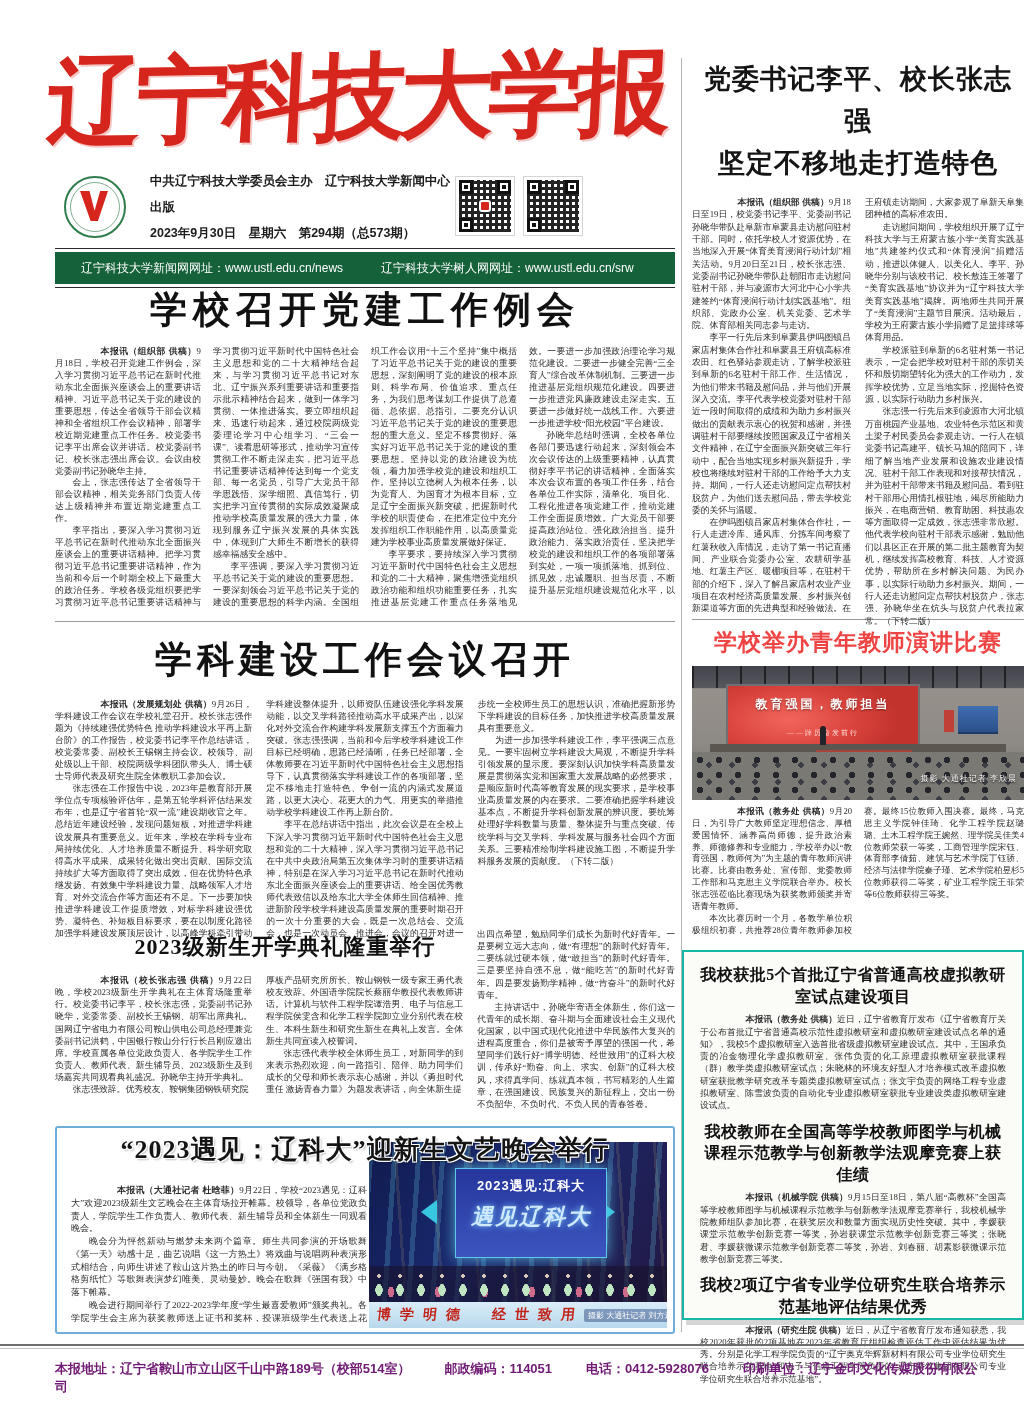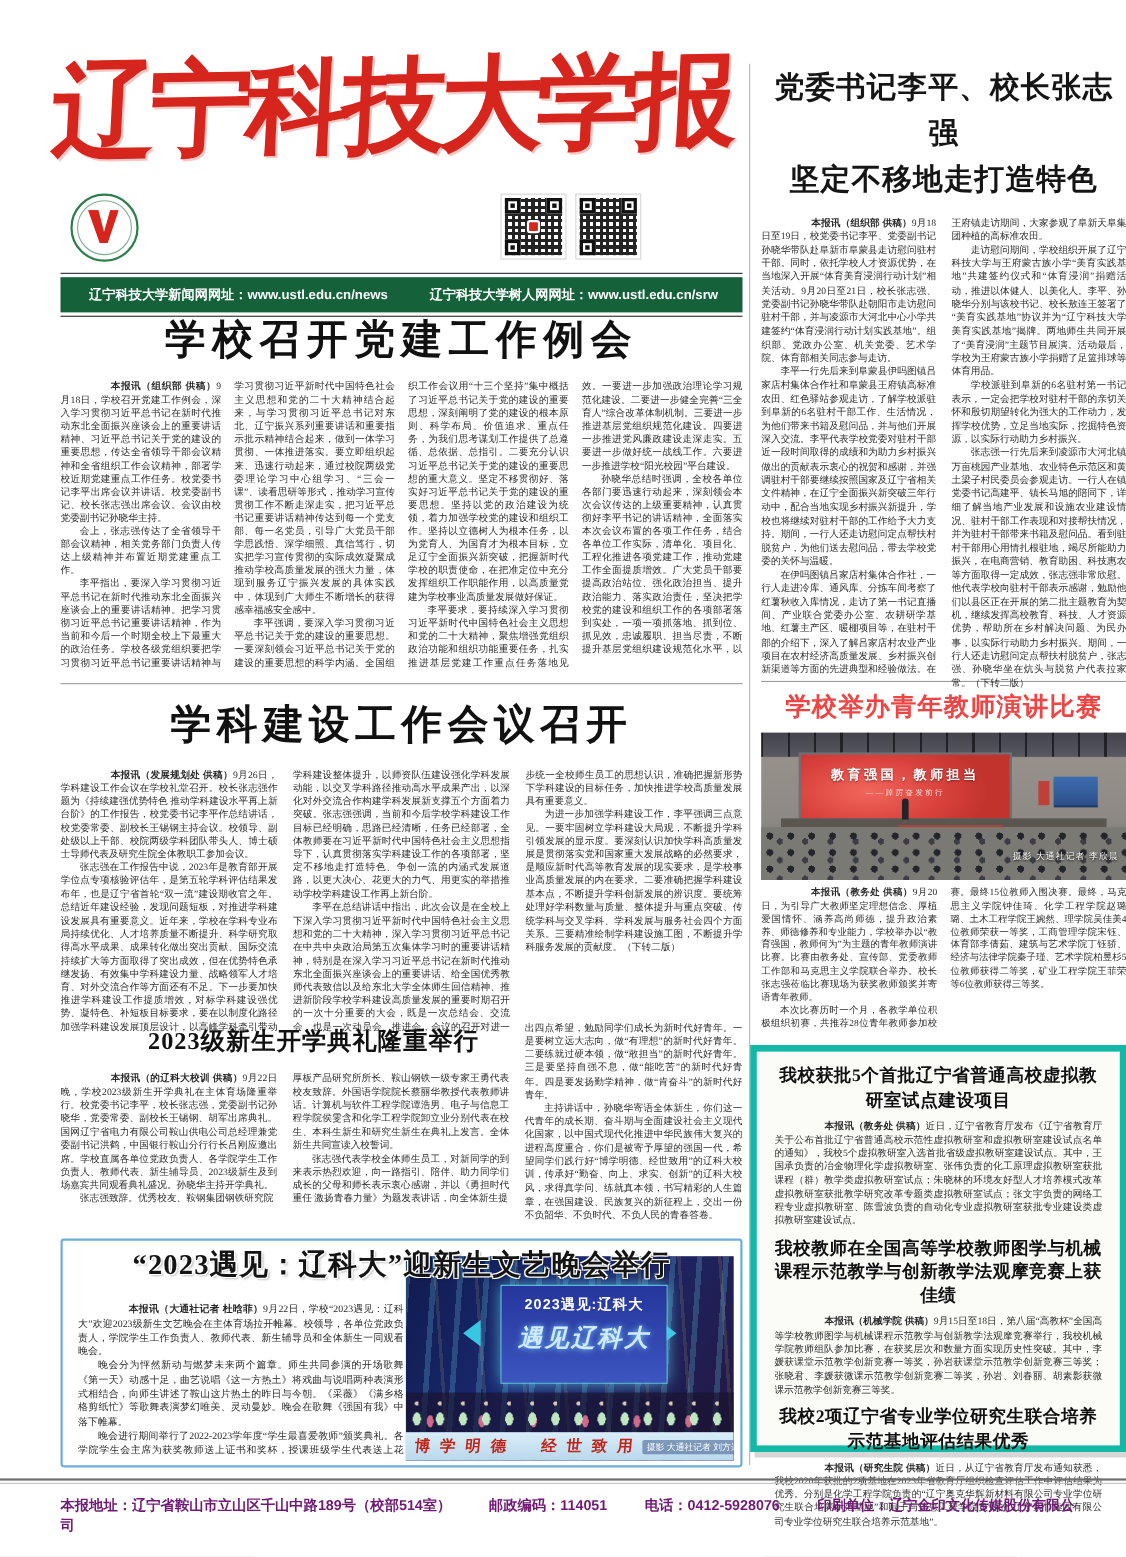--- a/index.html
+++ b/index.html
@@ -27,21 +27,21 @@
   .qr i{position:absolute;width:14px;height:14px;border:3px solid #111;background:#fff;box-sizing:border-box;}
   .qr i::after{content:"";position:absolute;inset:2px;background:#111;}
   .qr .c1{top:3px;left:3px}.qr .c2{top:3px;right:3px}.qr .c3{bottom:3px;left:3px}
   .qr-dot{position:absolute;left:23px;top:23px;width:12px;height:12px;border-radius:3px;
     background:#d6251d;border:2px solid #fff;box-sizing:border-box;}
   .rule{position:absolute;background:#2a2a2a;height:1px;}
   .r-above-bar{left:55px;top:248px;width:620px;}
   .r-below-bar{left:55px;top:287px;width:620px;}
   .greenbar{position:absolute;left:55px;top:252px;width:620px;height:32px;background:#15613a;
     display:flex;align-items:center;gap:38px;padding-left:26px;box-sizing:border-box;
-    font-family:"Liberation Sans","DejaVu Sans",sans-serif;font-size:12px;font-weight:700;color:#fff;}
+    font-family:"Liberation Sans","DejaVu Sans",sans-serif;font-size:12px;font-weight:400;color:#fff;}
 
   
   .v-rule{position:absolute;left:681px;top:58px;width:1px;height:1274px;background:#b5b5b5;}
   .hr-left{left:55px;top:621px;width:620px;background:#9a9a9a;}
   .hr-right{left:692px;top:619px;width:332px;background:#9a9a9a;}
 
   
   .para{margin:0;text-indent:2em;}
   .para.noindent{text-indent:0;}
   .lead{font-family:"Liberation Sans","DejaVu Sans",sans-serif;font-weight:700;padding-left:28px;}
@@ -76,39 +76,39 @@
     font-size:8.6px;line-height:1.38;}
   .photo1{position:relative;margin-top:8px;width:332px;height:134px;overflow:hidden;
     background:linear-gradient(#43434b 0%,#57575f 16%,#97918b 17%,#8d8985 58%,#6e6c6a 100%);}
   .ph1-ceiling{position:absolute;top:0;left:0;right:0;height:22px;
     background:repeating-linear-gradient(90deg,rgba(18,18,22,.75) 0 2px,transparent 2px 24px);}
   .ph1-screen{position:absolute;left:36px;top:20px;width:190px;height:58px;
     background:radial-gradient(110px 50px at 32% 58%,#f2665c,#d9423c 62%,#c3332e);
     box-shadow:0 0 0 2px #6f6f74;}
   .ph1-t1{margin-top:10px;text-align:center;color:#fff;font-weight:700;font-size:12px;
     letter-spacing:3px;text-shadow:0 1px 2px rgba(0,0,0,.45);}
-  .ph1-t2{text-align:center;color:#ffd9d4;font-size:7px;letter-spacing:2px;margin-top:3px;}
+  .ph1-t2{text-align:center;color:#ffd9d4;font-size:7px;letter-spacing:2px;margin-top:15px;}
   .ph1-sidesign{position:absolute;right:26px;top:40px;width:40px;height:26px;
     background:linear-gradient(#3e6db0,#2c4f8a);box-shadow:0 2px 0 #1e3a66;}
   .ph1-sideflag{position:absolute;right:70px;top:44px;width:10px;height:22px;background:#c04038;}
   .ph1-stage{position:absolute;left:18px;top:78px;right:18px;height:8px;background:#5c5650;}
   .ph1-carpet{position:absolute;left:120px;top:82px;width:104px;height:20px;
     background:linear-gradient(#b0433a,#8e322c);transform:perspective(60px) rotateX(32deg);}
   .ph1-speaker{position:absolute;left:128px;top:60px;width:6px;height:19px;background:#23232a;
     border-radius:3px 3px 0 0;}
   .ph1-audience{position:absolute;left:0;right:0;bottom:0;height:48px;background-color:#7b7974;
     background-image:radial-gradient(circle 4.5px at 8px 8px,#24242b 70%,rgba(0,0,0,0) 71%),
                      radial-gradient(circle 4px at 17px 13px,#3c3c44 70%,rgba(0,0,0,0) 71%);
     background-size:19px 15px,23px 17px;}
   .ph1-caption{position:absolute;right:7px;bottom:16px;color:#fff;font-size:8px;
     font-family:"Liberation Sans",sans-serif;letter-spacing:1px;text-shadow:0 1px 2px #000;}
 
   
   .side-box{position:absolute;left:682px;top:950px;width:342px;height:370px;box-sizing:border-box;
-    background:#fbfbf8;border:6px solid #14b8a6;box-shadow:4px 5px 0 rgba(0,0,0,.16);
+    background:#fbfbf8;border:2px solid #14b8a6;box-shadow:4px 5px 0 rgba(0,0,0,.16);
     padding:12px 16px;}
   .box-art{margin-bottom:9px;}
   .h-box{font-size:16px;font-weight:700;text-align:center;color:#111;line-height:1.35;
     letter-spacing:.5px;margin:0 0 6px 0;}
   .box-body{font-size:8.8px;line-height:1.4;}
 
   
   .art-cerem{position:absolute;left:55px;top:926px;width:620px;height:196px;}
   .h-cerem{position:absolute;left:28px;top:6px;width:404px;text-align:center;font-size:22px;
     font-weight:700;letter-spacing:1px;color:#111;margin:0;}
@@ -167,20 +167,25 @@
 
 <div class="page">
 
   <div class="masthead-title">辽宁科技大学报</div>
 
   <div class="logo">
     <div class="logo-ring"></div>
     <div class="logo-mark"></div>
   </div>
 
+  <div class="masthead-info">
+    <div>中共辽宁科技大学委员会主办　辽宁科技大学新闻中心出版</div>
+    <div>2023年9月30日　星期六　第294期（总573期）</div>
+    <div>国内统一刊号 CN21-0825/（G）</div>
+  </div>
 
   <div class="qr qr1">
     <div class="qr-grid"></div>
     <i class="c1"></i>
       <i class="c2"></i>
       <i class="c3"></i>
     <span class="qr-dot"></span>
   </div>
   <div class="qr qr2">
     <div class="qr-grid"></div>
@@ -255,21 +260,21 @@
     </div>
     <div class="contest-body jbody">
         <p class="para"><span class="lead">本报讯（教务处 供稿）</span>9月20日，为引导广大教师坚定理想信念、厚植爱国情怀、涵养高尚师德，提升政治素养、师德修养和专业能力，学校举办以“教育强国，教师何为”为主题的青年教师演讲比赛。比赛由教务处、宣传部、党委教师工作部和马克思主义学院联合举办。校长张志强莅临比赛现场为获奖教师颁奖并寄语青年教师。</p>
         <p class="para">本次比赛历时一个月，各教学单位积极组织初赛，共推荐28位青年教师参加校赛。最终15位教师入围决赛。最终，马克思主义学院钟佳琦、化学工程学院赵璐璐、土木工程学院王婉然、理学院吴佳美4位教师荣获一等奖，工商管理学院宋钰、体育部李倩茹、建筑与艺术学院丁钰骄、经济与法律学院秦子瑾、艺术学院柏昱杉5位教师获得二等奖，矿业工程学院王菲荣等6位教师获得三等奖。</p>
       </div>
   </section>
 
   <section class="art-cerem">
     <h2 class="h-cerem">2023级新生开学典礼隆重举行</h2>
     <div class="cerem-col cerem-c1 jbody">
-        <p class="para"><span class="lead">本报讯（的辽科大校训 供稿）</span>9月22日晚，学校2023级新生开学典礼在主体育场隆重举行。校党委书记李平，校长张志强，党委副书记孙晓华，党委常委、副校长王锡钢、胡军出席典礼。国网辽宁省电力有限公司鞍山供电公司总经理兼党委副书记洪鹤，中国银行鞍山分行行长吕刚应邀出席。学校直属各单位党政负责人、各学院学生工作负责人、教师代表、新生辅导员、2023级新生及到场嘉宾共同观看典礼盛况。孙晓华主持开学典礼。</p>
+        <p class="para"><span class="lead">本报讯（校长张志强 供稿）</span>9月22日晚，学校2023级新生开学典礼在主体育场隆重举行。校党委书记李平，校长张志强，党委副书记孙晓华，党委常委、副校长王锡钢、胡军出席典礼。国网辽宁省电力有限公司鞍山供电公司总经理兼党委副书记洪鹤，中国银行鞍山分行行长吕刚应邀出席。学校直属各单位党政负责人、各学院学生工作负责人、教师代表、新生辅导员、2023级新生及到场嘉宾共同观看典礼盛况。孙晓华主持开学典礼。</p>
         <p class="para">张志强致辞。优秀校友、鞍钢集团钢铁研究院</p>
       </div>
     <div class="cerem-col cerem-c2 jbody">
         <p class="para noindent">厚板产品研究所所长、鞍山钢铁一级专家王勇代表校友致辞。外国语学院院长蔡丽华教授代表教师讲话。计算机与软件工程学院谭浩男、电子与信息工程学院侯雯含和化学工程学院卸立业分别代表在校生、本科生新生和研究生新生在典礼上发言。全体新生共同宣读入校誓词。</p>
         <p class="para">张志强代表学校全体师生员工，对新同学的到来表示热烈欢迎，向一路指引、陪伴、助力同学们成长的父母和师长表示衷心感谢，并以《勇担时代重任 激扬青春力量》为题发表讲话，向全体新生提</p>
       </div>
     <div class="cerem-col cerem-c3 jbody">
         <p class="para noindent">出四点希望，勉励同学们成长为新时代好青年。一是要树立远大志向，做“有理想”的新时代好青年。二要练就过硬本领，做“敢担当”的新时代好青年。三是要坚持自强不息，做“能吃苦”的新时代好青年。四是要发扬勤学精神，做“肯奋斗”的新时代好青年。</p>
         <p class="para">主持讲话中，孙晓华寄语全体新生，你们这一代青年的成长期、奋斗期与全面建设社会主义现代化国家，以中国式现代化推进中华民族伟大复兴的进程高度重合，你们是被寄予厚望的强国一代，希望同学们践行好“博学明德、经世致用”的辽科大校训，传承好“勤奋、向上、求实、创新”的辽科大校风，求得真学问、练就真本领，书写精彩的人生篇章，在强国建设、民族复兴的新征程上，交出一份不负韶华、不负时代、不负人民的青春答卷。</p>
       </div>

